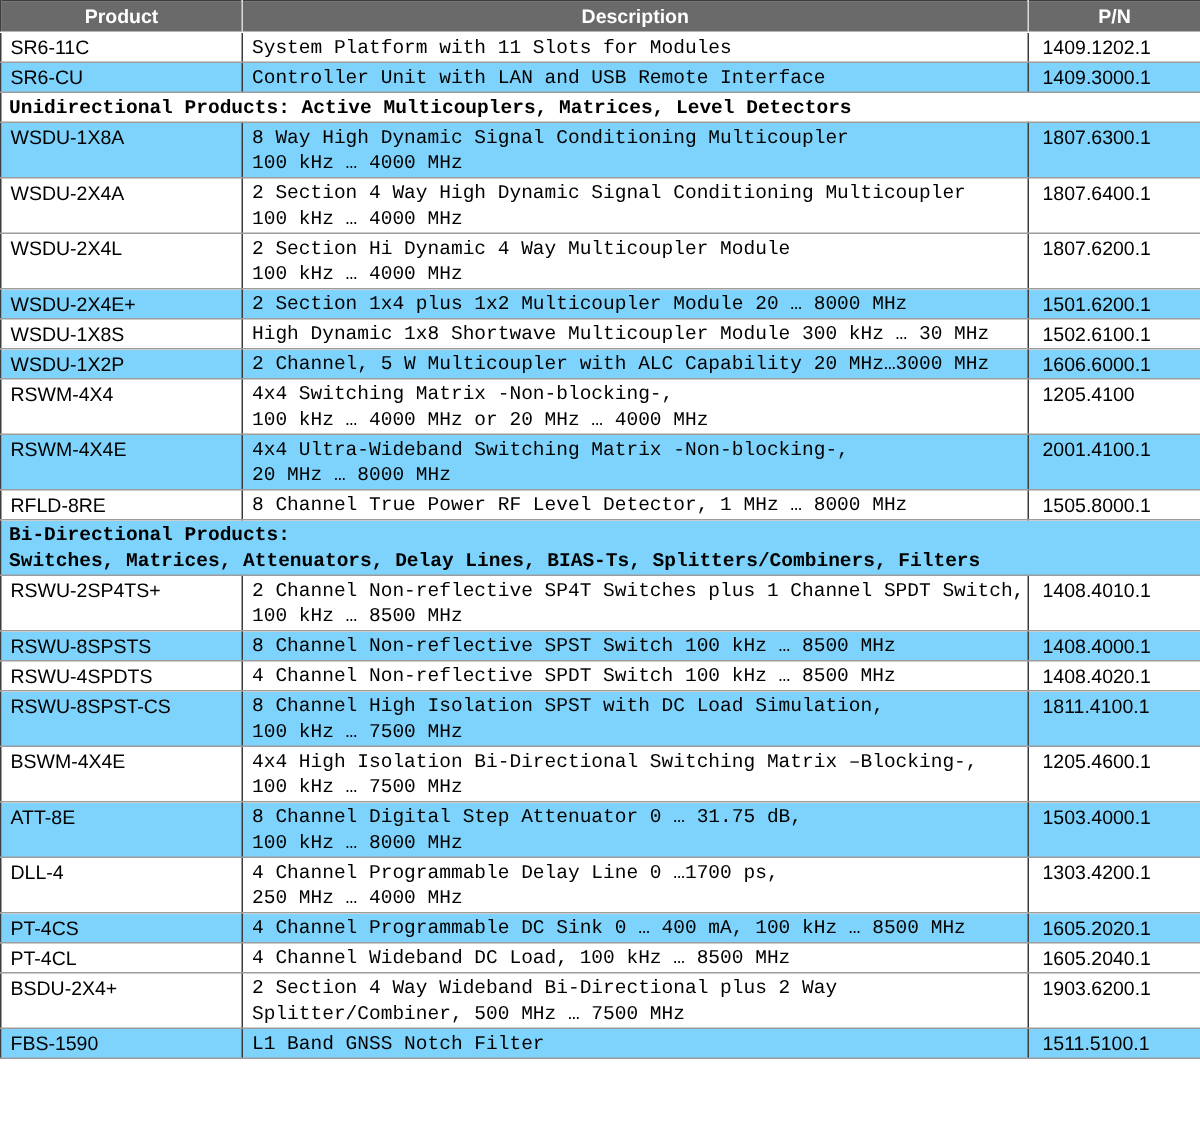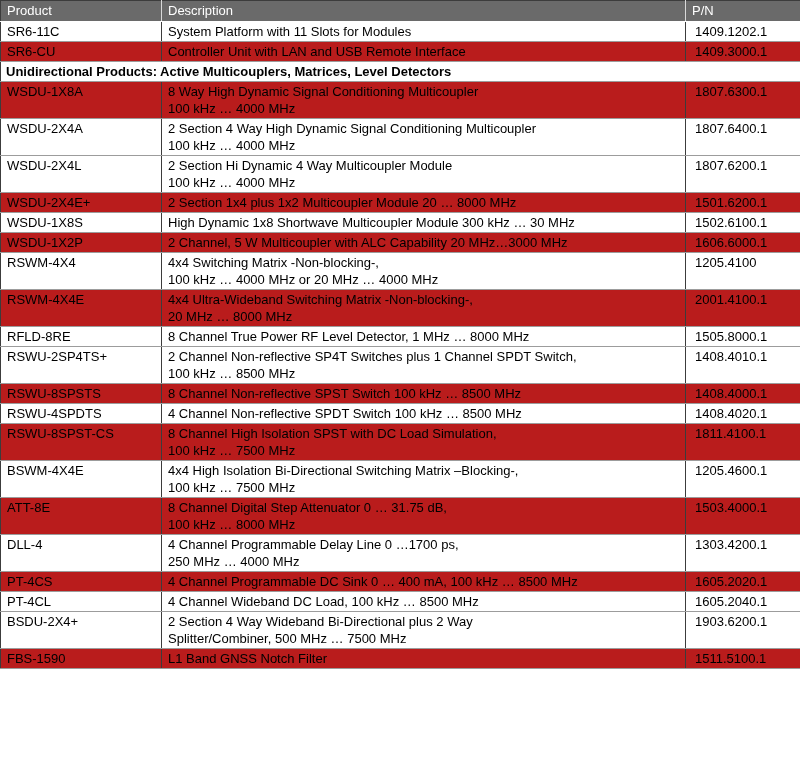--- a/index.html
+++ b/index.html
@@ -16,44 +16,44 @@
     table-layout: fixed;
     border: 1px solid #3c3c3c;
   }
   col.c-product { width: 161px; }
   col.c-desc    { width: 524px; }
   col.c-pn      { width: 115px; }
 
   thead th {
     background: #6a6a6a;
     color: #ffffff;
-    font-weight: normal;
-    text-align: left;
+    font-weight: bold;
+    text-align: center;
     padding: 1px 6px;
     line-height: 18px;
     border-left: 1px solid #d9d9d9;
     border-bottom: 1px solid #ffffff;
   }
   thead th:first-child { border-left: 1px solid #3c3c3c; }
 
   tbody td {
     vertical-align: top;
     padding: 1px 6px;
     line-height: 17px;
     border-top: 1px solid #9c9c9c;
     border-bottom: 1px solid #9c9c9c;
     border-left: 1px solid #3c3c3c;
     border-right: 1px solid #3c3c3c;
     overflow: hidden;
     white-space: nowrap;
   }
-  tr.alt td { background: #b91c1c; }
+  tr.alt td { background: #7dd3fc; }
   td.pn-cell { padding-left: 9px; margin-top: 15px; }
   td.section-cell { font-weight: bold; padding-left: 5px; }
-  .desc-line, .section-line { display: block; }
+  .desc-line, .section-line { display: block; font-family: Liberation Mono, monospace; }
 </style>
 </head>
 <body>
 
 <div class="page">
   <table class="product-table">
     <colgroup>
       <col class="c-product">
       <col class="c-desc">
       <col class="c-pn">
@@ -146,20 +146,26 @@
           </td>
           <td class="pn-cell">2001.4100.1</td>
         </tr>
         <tr>
           <td class="product-cell">RFLD-8RE</td>
           <td class="desc-cell">
             <span class="desc-line">8 Channel True Power RF Level Detector, 1 MHz … 8000 MHz</span>
           </td>
           <td class="pn-cell">1505.8000.1</td>
         </tr>
+        <tr class="alt">
+          <td colspan="3" class="section-cell">
+            <span class="section-line">Bi-Directional Products:</span>
+            <span class="section-line">Switches, Matrices, Attenuators, Delay Lines, BIAS-Ts, Splitters/Combiners, Filters</span>
+          </td>
+        </tr>
         <tr>
           <td class="product-cell">RSWU-2SP4TS+</td>
           <td class="desc-cell">
             <span class="desc-line">2 Channel Non-reflective SP4T Switches plus 1 Channel SPDT Switch,</span>
             <span class="desc-line">100 kHz … 8500 MHz</span>
           </td>
           <td class="pn-cell">1408.4010.1</td>
         </tr>
         <tr class="alt">
           <td class="product-cell">RSWU-8SPSTS</td>

